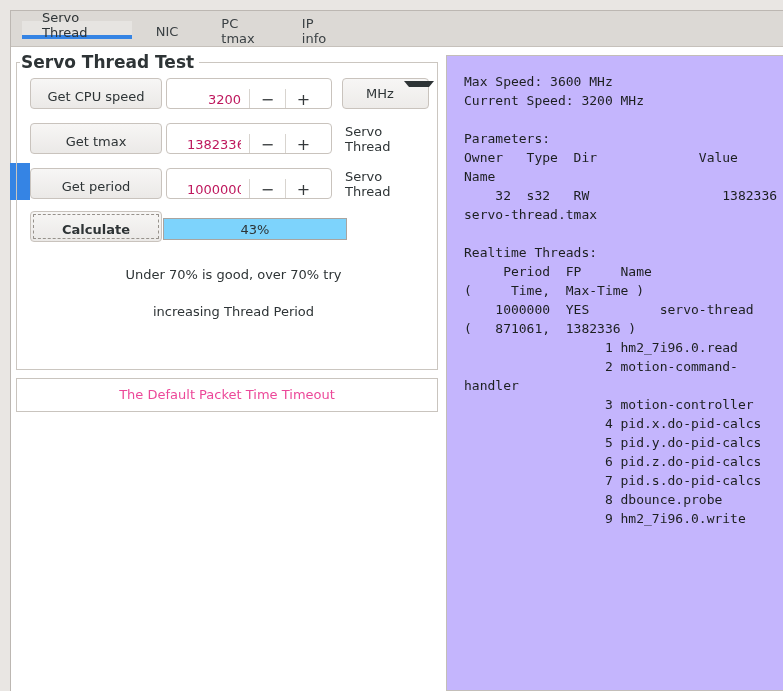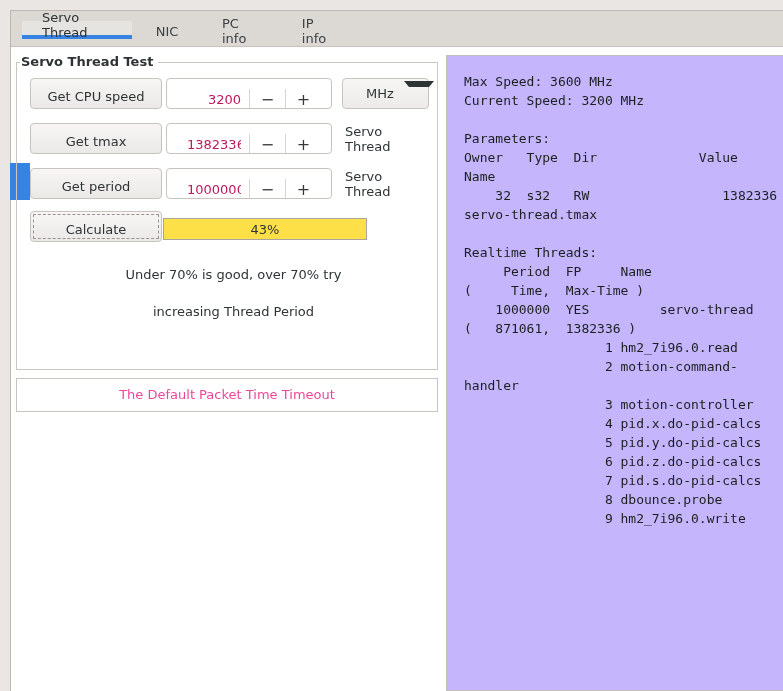--- a/index.html
+++ b/index.html
@@ -39,32 +39,32 @@
   .tab-ip { width:64px; }
 
   
   .frame {
     position:absolute; left:6px; top:52px; width:422px; height:308px;
     border:1px solid #cbc6c0;
   }
   .frame-label {
     position:absolute; left:10px; top:44px; height:16px;
     background:#ffffff; padding:0 5px 0 1px;
-    font-size:13px; font-weight:bold; color:#2e3436; line-height:16px;
+    font-size:17px; font-weight:bold; color:#2e3436; line-height:16px;
     z-index:2;
   }
 
   .gtk-btn {
     position:absolute; left:7px; width:132px; height:31px;
     border:1px solid #c9c3bd; border-radius:4px;
     background:linear-gradient(#f7f6f5, #ebe9e7);
     font-family:"DejaVu Sans", sans-serif;
     font-size:13px; color:#2e3436;margin-left:6px;
   }
-  .gtk-btn.focused { outline:1px dashed #97928c; outline-offset:-4px; }
+  .gtk-btn.focused { outline:1px dashed #97928c; outline-offset:-4px;font-weight:bold; }
 
   .r1 { top:15px; } .r2 { top:60px; } .r3 { top:105px; } .r4 { top:148px; }
 
   .spin {
     position:absolute; left:149px; width:166px; height:31px;
     background:#ffffff; border:1px solid #c9c3bd; border-radius:4px;
     display:flex; overflow:hidden;
   }
   .spin input {
     flex:1; min-width:0; border:none; outline:none; background:transparent;
@@ -90,22 +90,22 @@
     border-top:6px solid #2e3436;
   }
 
   .row-label {
     position:absolute; left:318px; width:104px; height:31px;
     display:flex; align-items:center; justify-content:center;
     font-size:13px; color:#2e3436;
   }
 
   .result-box {
-    position:absolute; left:146px; top:155px; width:204px; height:18px;
-    background:#fde047; border:1px solid #a9a49f;
+    position:absolute; left:146px; top:155px; width:184px; height:18px;
+    background:#7dd3fc; border:1px solid #a9a49f;
     display:flex; align-items:center; justify-content:center;
     font-size:13px; color:#2e3436;
   }
 
   .hint {
     position:absolute; left:13px; right:0; top:184px;
     text-align:center; font-size:13px; line-height:16.5px; color:#2e3436;
   }
 
   
@@ -140,21 +140,21 @@
 <div class="window-bg"></div>
 
 <div class="tabbar">
   <div class="tab tab-servo active">
     <span>Servo Thread</span>
   </div>
   <div class="tab tab-nic">
     <span>NIC</span>
   </div>
   <div class="tab tab-pc">
-    <span>PC info</span>
+    <span>PC tmax</span>
   </div>
   <div class="tab tab-ip">
     <span>IP info</span>
   </div>
 </div>
 
 <div class="blue-indicator"></div>
 
 <span class="frame-label">Servo Thread Test</span>
 

